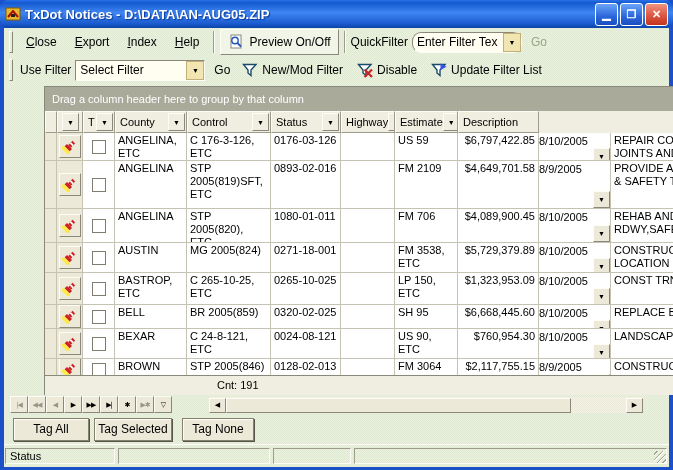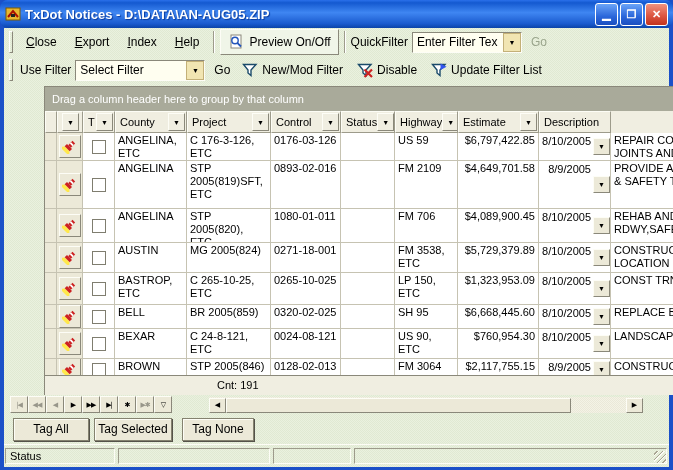--- a/index.html
+++ b/index.html
@@ -68,21 +68,21 @@
   .cell{font-size:11px;line-height:13px;padding:1px 3px;overflow:hidden;color:#000;
     border-right:1px solid #c6c3b2;border-bottom:1px solid #c6c3b2;}
   .c-ind{background:#ece9d8;padding:0;}
   .c-flash{background:#ece9d8;padding:1px;display:flex;align-items:center;justify-content:center;}
   .flash-btn{width:22px;height:23px;background:#ece9d8;border:1px solid;border-color:#fdfdf6 #8a887a #8a887a #fdfdf6;
     display:flex;align-items:center;justify-content:center;padding:0;}
   .flash-btn svg{width:15px;height:15px;}
   .c-t{display:flex;align-items:center;justify-content:center;padding:0;}
   .checkbox{width:12px;height:12px;background:#fff;border:1px solid #7f7d6f;display:block;}
   .c-est{text-align:right;}
-  .c-date{display:flex;align-items:center;padding:0;}
+  .c-date{display:flex;align-items:flex-end;padding:0;flex-direction:column;}
   .date-text{flex:1;text-align:right;padding:2px 2px 0 0;font-size:11px;align-self:flex-start;}
   .date-drop{width:17px;height:17px;flex:0 0 auto;background:#ece9d8;border:1px solid;border-color:#fdfdf6 #8a887a #8a887a #fdfdf6;
     font-size:7px;display:flex;align-items:center;justify-content:center;padding:0;color:#000;}
   .c-desc{white-space:pre-line;}
   .footer-row{height:19px;flex:0 0 auto;display:grid;grid-template-columns:var(--cols);background:#f0eee1;border-top:1px solid #8a887a;gap:33px;}
   .fcell{font-size:11px;padding:3px 3px 0 3px;white-space:nowrap;overflow:hidden;}
   .f-count{grid-column:4;}
   .f-total{grid-column:9;}
 
   
@@ -173,21 +173,21 @@
       <div class="tb-panel">
         <svg class="icon16" viewBox="0 0 16 16">
           <rect x="3" y="1" width="10" height="13" fill="#ffffff" stroke="#8a887a"></rect>
           <circle cx="7" cy="6.5" r="3.2" fill="none" stroke="#2255bb" stroke-width="1.4"></circle>
           <path d="M9.3 8.8 L13 12.5" stroke="#2255bb" stroke-width="1.8"></path>
         </svg>
         <span class="tb-label">Preview On/Off</span>
       </div>
       <div class="sep"></div>
       <span class="tb-label">QuickFilter</span>
-      <div class="combo" style="width:108px;">
+      <div class="combo" style="width:108px;border-radius:9px;">
         <span class="combo-text">Enter Filter Tex</span>
         <span class="combo-btn">▼</span>
       </div>
       <span class="go disabled">Go</span>
     </div>
 
     <div class="toolbar toolbar2">
       <div class="grip"></div>
       <span class="tb-label" style="margin-left:3px;">Use Filter</span>
       <div class="combo" style="width:128px;">
@@ -226,24 +226,20 @@
           <div class="hcell"></div>
           <div class="hcell">
               <span class="harrow">▼</span>
             </div>
           <div class="hcell">
               <span class="hlabel">T</span>
               <span class="harrow">▼</span>
             </div>
           <div class="hcell">
               <span class="hlabel">County</span>
-              <span class="harrow">▼</span>
-            </div>
-          <div class="hcell">
-              <span class="hlabel">Project</span>
               <span class="harrow">▼</span>
             </div>
           <div class="hcell">
               <span class="hlabel">Control</span>
               <span class="harrow">▼</span>
             </div>
           <div class="hcell">
               <span class="hlabel">Status</span>
               <span class="harrow">▼</span>
             </div>

